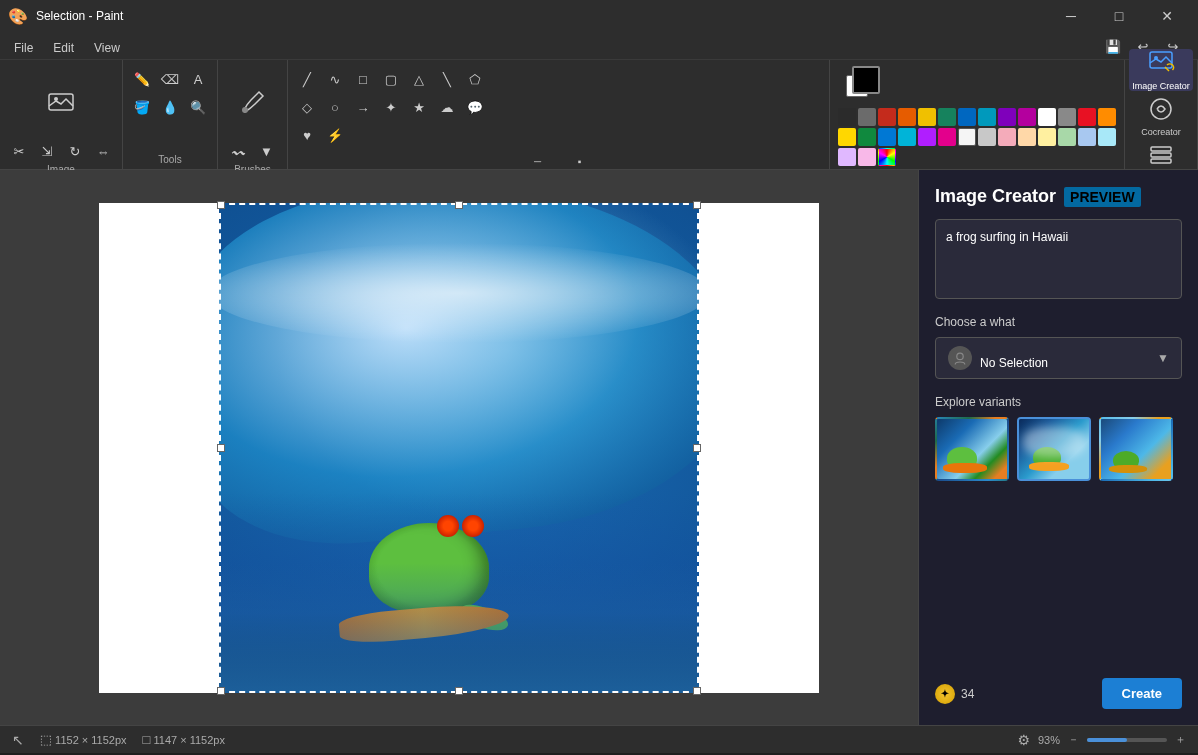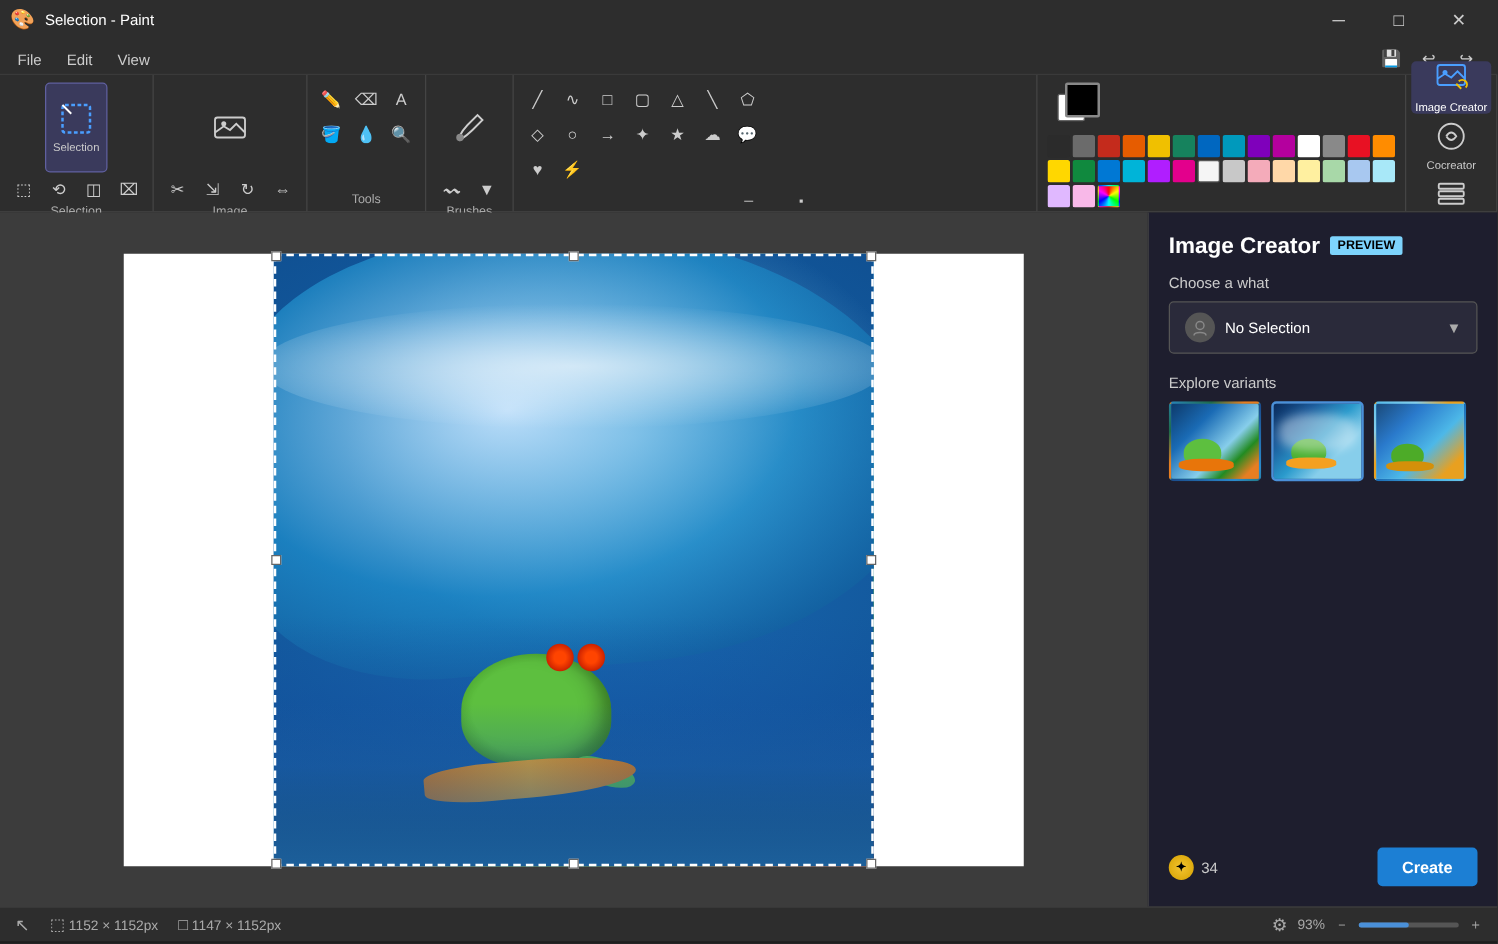--- a/index.html
+++ b/index.html
@@ -249,23 +249,23 @@
     .panel-title {
       font-size: 18px;
       font-weight: 600;
       color: #fff;
       margin-bottom: 12px;
       display: flex;
       align-items: center;
       gap: 8px;
     }
     .preview-badge {
-      background: #7dd3fc;
+      background: #0369a1;
       color: #000;
-      font-size: 10px;
+      font-size: 14px;
       font-weight: 700;
       padding: 2px 6px;
       border-radius: 2px;
     }
     .panel-label {
       font-size: 12px;
       color: #ccc;
       margin-bottom: 8px;
       display: flex;
       align-items: center;
@@ -297,21 +297,21 @@
       color: #fff;
       padding: 8px 12px;
       display: flex;
       align-items: center;
       justify-content: space-between;
       cursor: pointer;
       margin-bottom: 16px;
     }
     .style-dropdown-inner {
       display: flex;
-      align-items: center;
+      align-items: flex-end;
       gap: 8px;
     }
     .style-icon {
       width: 24px;
       height: 24px;
       background: #555;
       border-radius: 50%;
       display: flex;
       align-items: center;
       justify-content: center;
@@ -485,38 +485,20 @@
   <span style="margin-left:auto; display:flex; gap:4px; align-items:center; padding-right:8px;">
     <div class="icon-btn" title="Save">💾</div>
     <div class="icon-btn" title="Undo">↩</div>
     <div class="icon-btn" title="Redo">↪</div>
   </span>
 </div>
 
 <div id="ribbon">
   <div class="ribbon-content">
 
-    <div class="section-wrapper" style="min-width:70px;">
-      <div class="tools-top">
-        <div class="ribbon-btn-large active">
-          <svg viewBox="0 0 28 28" fill="none" xmlns="http://www.w3.org/2000/svg">
-            <rect x="3" y="3" width="22" height="22" rx="2" stroke="#4a9eff" stroke-width="2" stroke-dasharray="3 2" fill="none"></rect>
-            <path d="M3 3 L10 10" stroke="#fff" stroke-width="1.5"></path>
-          </svg>
-          <span style="font-size:9px; color:#ccc;">Selection</span>
-        </div>
-      </div>
-      <div class="tools-row">
-        <div class="icon-btn">⬚</div>
-        <div class="icon-btn">⟲</div>
-        <div class="icon-btn">◫</div>
-        <div class="icon-btn">⌧</div>
-      </div>
-      <span class="section-name">Selection</span>
-    </div>
 
     <div class="section-wrapper" style="min-width:70px;">
       <div class="tools-top">
         <div class="ribbon-btn-large">
           <svg viewBox="0 0 28 28" fill="none" xmlns="http://www.w3.org/2000/svg">
             <rect x="2" y="6" width="24" height="16" rx="2" stroke="#ccc" stroke-width="1.5" fill="none"></rect>
             <circle cx="9" cy="11" r="2" fill="#ccc"></circle>
             <path d="M2 18 L9 13 L14 16 L19 11 L26 18" stroke="#ccc" stroke-width="1.5" fill="none"></path>
           </svg>
         </div>
@@ -703,20 +685,21 @@
     </div>
   </div>
 
   <div id="right-panel">
     <div class="panel-title">
       <span>Image Creator</span>
       <span class="preview-badge">PREVIEW</span>
     </div>
 
 
+    <textarea class="panel-textarea" style="">a frog surfing in Hawaii</textarea>
 
     <div class="style-label">Choose a what</div>
     <div class="style-dropdown">
       <div class="style-dropdown-inner">
         <div class="style-icon">
           <svg viewBox="0 0 20 20" width="16" height="16" fill="none">
             <circle cx="10" cy="8" r="4" stroke="#888" stroke-width="1.5"></circle>
             <path d="M4 18 C4 14 16 14 16 18" stroke="#888" stroke-width="1.5" fill="none"></path>
           </svg>
         </div>

